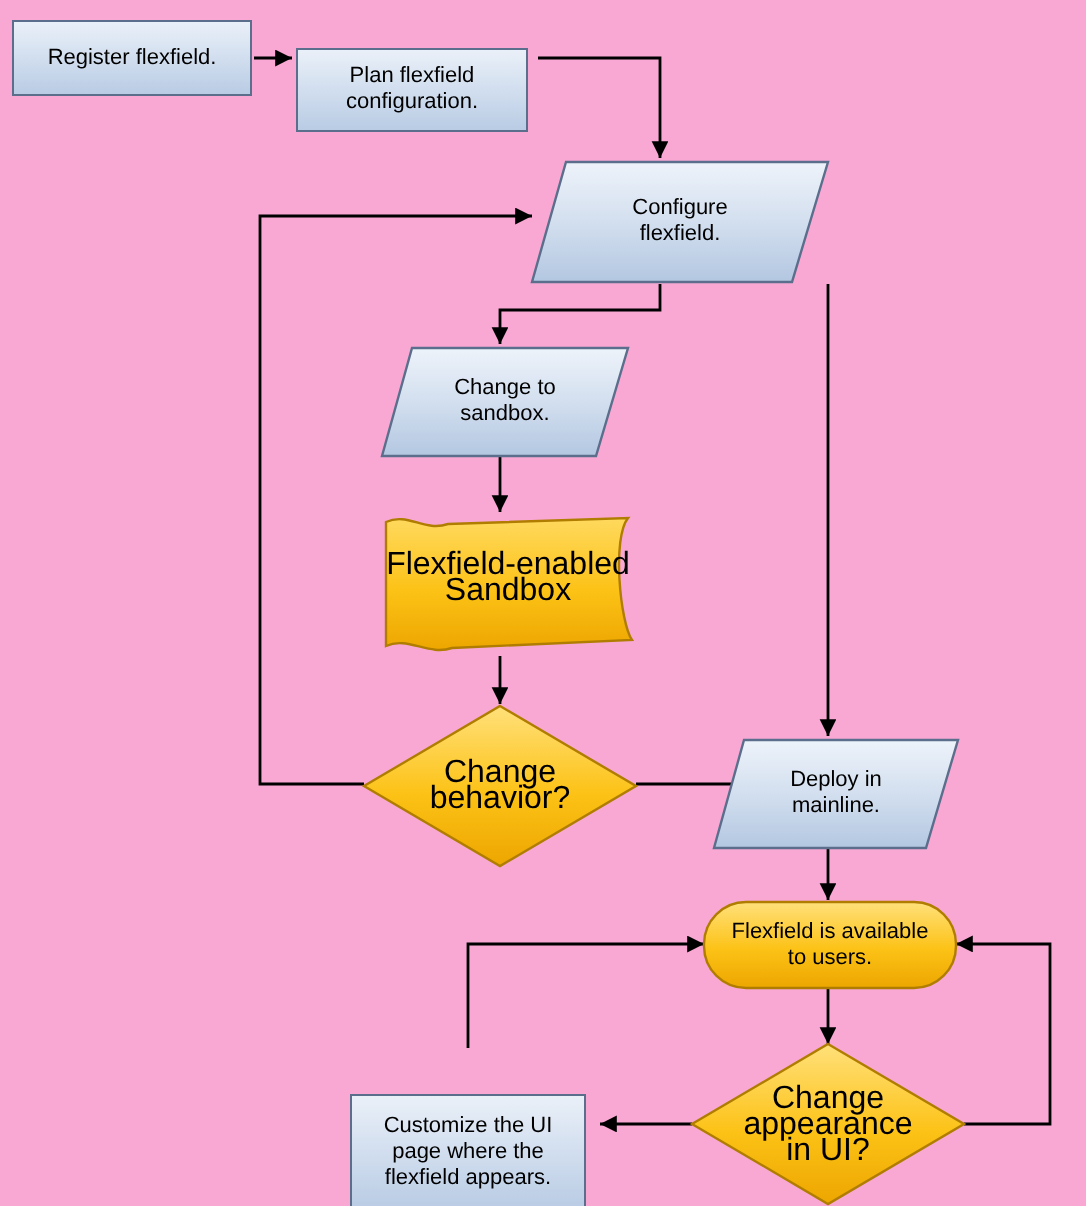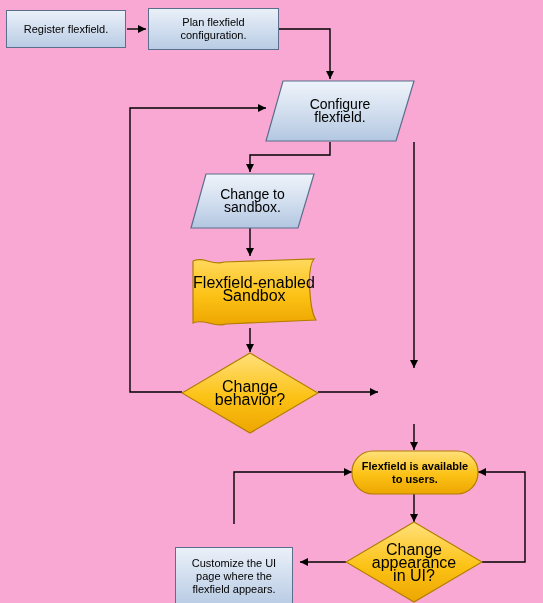--- a/index.html
+++ b/index.html
@@ -20,21 +20,21 @@
   .rect{
       background:linear-gradient(to bottom,#eaf0f8 0%,#d4e0f0 45%,#b9cce4 100%);
       border:1px solid #5b6f8c;
   }
 
   
   .par-wrap{position:absolute;}
   .par-wrap svg{position:absolute;left:0;top:0;}
   .par-wrap .label{position:absolute;left:0;top:0;width:100%;height:100%;
       display:flex;align-items:center;justify-content:center;text-align:center;
-      font-size:14px;line-height:13px;color:#000;white-space:pre-line;}
+      font-size:11px;line-height:13px;color:#000;white-space:pre-line;}
 
   
   .doc-wrap{position:absolute;}
   .doc-wrap svg{position:absolute;left:0;top:0;}
   .doc-wrap .label{position:absolute;left:0;top:0;width:100%;height:100%;
       display:flex;align-items:center;justify-content:center;text-align:center;
       font-size:16px;line-height:13px;color:#000;white-space:pre-line;
       padding-bottom:8px;box-sizing:border-box;}
 
   
@@ -91,21 +91,21 @@
       <path d="M234,524 L234,472 L352,472"></path>
 
       <path d="M482,562 L525,562 L525,472 L478,472"></path>
     </g>
   </svg>
 
   <div class="node rect" style="left:6px;top:10px;width:120px;height:38px;">
     <div class="label">Register flexfield.</div>
   </div>
 
-  <div class="node rect" style="left:148px;top:8px;width:131px;height:42px;">
+  <div class="node rect" style="left:148px;top:24px;width:116px;height:42px;">
     <div class="label">Plan flexfield
 configuration.</div>
   </div>
 
   <div class="par-wrap" style="left:265px;top:80px;width:150px;height:62px;">
     <svg width="150" height="62">
       <defs>
         <linearGradient id="blueGrad1" x1="0" y1="0" x2="0" y2="1">
           <stop offset="0%" stop-color="#eef3fa"></stop>
           <stop offset="50%" stop-color="#d3dfef"></stop>
@@ -156,22 +156,36 @@
           <stop offset="55%" stop-color="#fcc216"></stop>
           <stop offset="100%" stop-color="#eda600"></stop>
         </linearGradient>
       </defs>
       <polygon points="69,1 137,41 69,81 1,41" fill="url(#yellowGrad2)" stroke="#b07d00" stroke-width="1.2"></polygon>
     </svg>
     <div class="label">Change
 behavior?</div>
   </div>
 
-
-  <div class="term-wrap" style="left:351px;top:450px;width:128px;height:45px;font-weight:bold;">
+  <div class="par-wrap" style="left:356px;top:369px;width:124px;height:56px;">
+    <svg width="124" height="56">
+      <defs>
+        <linearGradient id="blueGrad3" x1="0" y1="0" x2="0" y2="1">
+          <stop offset="0%" stop-color="#eef3fa"></stop>
+          <stop offset="50%" stop-color="#d3dfef"></stop>
+          <stop offset="100%" stop-color="#b3c7e1"></stop>
+        </linearGradient>
+      </defs>
+      <polygon points="16,1 123,1 107,55 1,55" fill="url(#blueGrad3)" stroke="#5b6f8c" stroke-width="1.2"></polygon>
+    </svg>
+    <div class="label">Deploy in
+mainline.</div>
+  </div>
+
+  <div class="term-wrap" style="left:351px;top:450px;width:128px;height:45px;">
     <svg width="128" height="45">
       <defs>
         <linearGradient id="yellowGrad3" x1="0" y1="0" x2="0" y2="1">
           <stop offset="0%" stop-color="#ffe07a"></stop>
           <stop offset="55%" stop-color="#fcc216"></stop>
           <stop offset="100%" stop-color="#eda600"></stop>
         </linearGradient>
       </defs>
       <rect x="1" y="1" width="126" height="43" rx="21" ry="21" fill="url(#yellowGrad3)" stroke="#b07d00" stroke-width="1.2"></rect>
     </svg>

